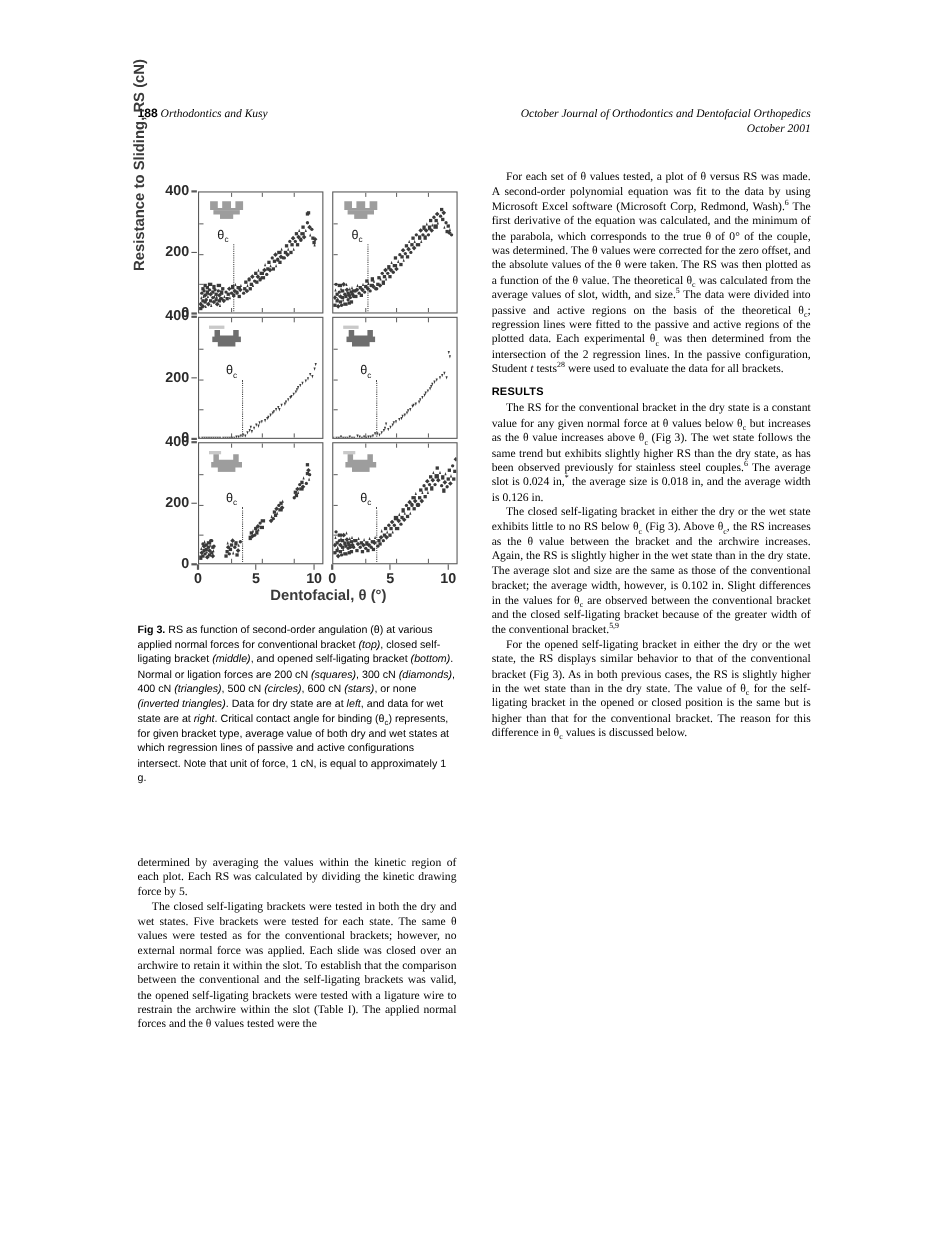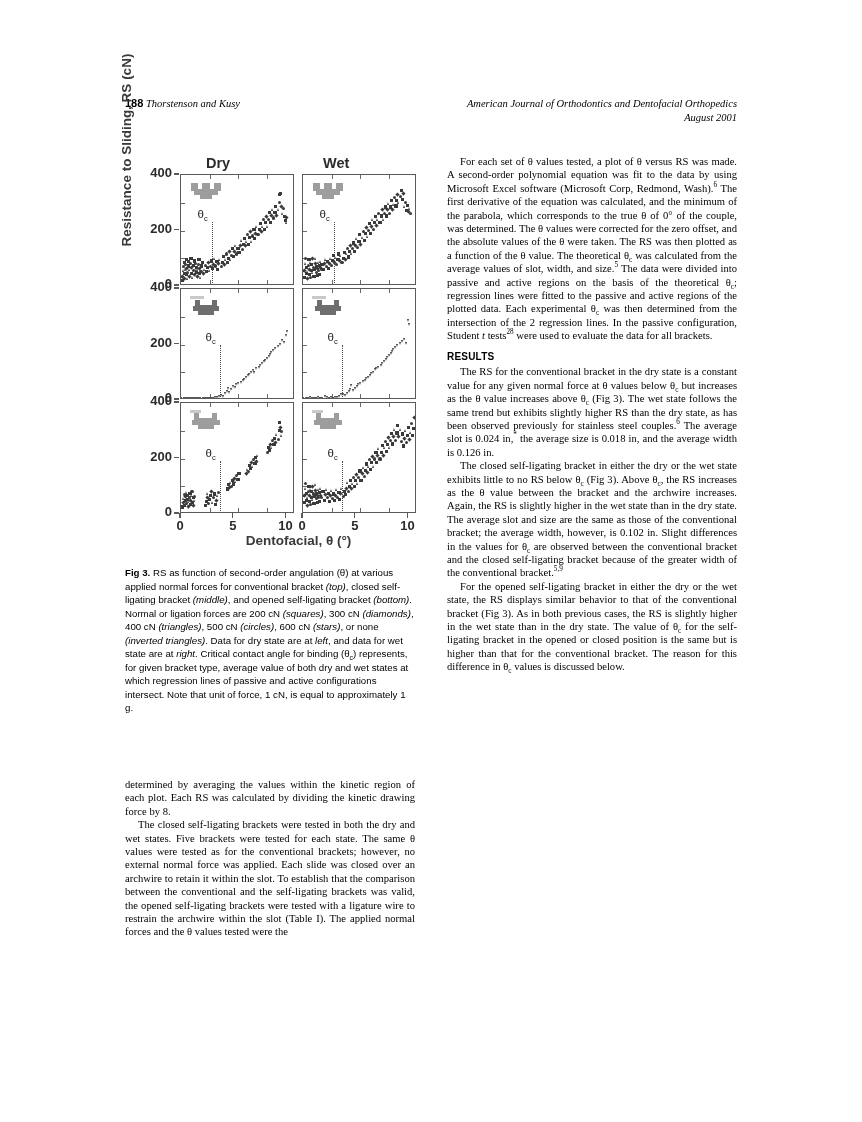--- a/index.html
+++ b/index.html
@@ -154,34 +154,30 @@
   .caption sub { font-size:7px; }
 </style>
 </head>
 <body>
 
 <div class="page">
 
   <div class="runhead">
     <div class="rh-left">
       <span class="pg">188</span>
-      <span class="nm">Thorstenson and Kusy</span>
+      <span class="nm">Orthodontics and Kusy</span>
     </div>
     <div class="rh-right">
-      <div>American Journal of Orthodontics and Dentofacial Orthopedics</div>
-      <div>August 2001</div>
+      <div>October Journal of Orthodontics and Dentofacial Orthopedics</div>
+      <div>October 2001</div>
     </div>
   </div>
 
   <div class="figure">
 
-    <div class="fig-title-row">
-      <span class="fig-title-dry">Dry</span>
-      <span class="fig-title-wet">Wet</span>
-    </div>
 
     <div class="ylab">Resistance to Sliding, RS (cN)</div>
     <div class="xlab">Dentofacial, θ (°)</div>
 
     <div class="grid" id="plot-grid">
         <div class="panel c0 r0">
           <div class="inner-tick" style="left: 28.5px; top: 0px; width: 1.2px; height: 4px;"></div>
           <div class="inner-tick" style="left: 28.5px; bottom: 0px; width: 1.2px; height: 4px;"></div>
           <div class="inner-tick" style="left: 57px; top: 0px; width: 1.2px; height: 4px;"></div>
           <div class="inner-tick" style="left: 57px; bottom: 0px; width: 1.2px; height: 4px;"></div>
@@ -878,21 +874,21 @@
         <div class="xtick-label" style="left: 174.778px; top: 344px;">5</div>
         <div class="xtick-mark" style="left: 174.078px; top: 339px;"></div>
         <div class="xtick-label" style="left: 227.556px; top: 344px;">10</div>
         <div class="xtick-mark" style="left: 226.856px; top: 339px;"></div>
       </div>
   </div>
 
   <div class="caption" id="caption"><b>Fig 3.</b><span> RS as function of second-order angulation (θ) at various applied normal forces for conventional bracket </span><i>(top)</i><span>, closed self-ligating bracket </span><i>(middle)</i><span>, and opened self-ligating bracket </span><i>(bottom)</i><span>. Normal or ligation forces are 200 cN </span><i>(squares)</i><span>, 300 cN </span><i>(diamonds)</i><span>, 400 cN </span><i>(triangles)</i><span>, 500 cN </span><i>(circles)</i><span>, 600 cN </span><i>(stars)</i><span>, or none </span><i>(inverted triangles)</i><span>. Data for dry state are at </span><i>left</i><span>, and data for wet state are at </span><i>right</i><span>. Critical contact angle for binding (θ</span><sub>c</sub><span>) represents, for given bracket type, average value of both dry and wet states at which regression lines of passive and active configurations intersect. Note that unit of force, 1 cN, is equal to approximately 1 g.</span></div>
 
   <div class="col-left" style="top:778px;">
-    <p class="body noind">determined by averaging the values within the kinetic region of each plot. Each RS was calculated by dividing the kinetic drawing force by 8.</p>
+    <p class="body noind">determined by averaging the values within the kinetic region of each plot. Each RS was calculated by dividing the kinetic drawing force by 5.</p>
     <p class="body">The closed self-ligating brackets were tested in both the dry and wet states. Five brackets were tested for each state. The same θ values were tested as for the conventional brackets; however, no external normal force was applied. Each slide was closed over an archwire to retain it within the slot. To establish that the comparison between the conventional and the self-ligating brackets was valid, the opened self-ligating brackets were tested with a ligature wire to restrain the archwire within the slot (Table I). The applied normal forces and the θ values tested were the</p>
   </div>
 
   <div class="col-right">
 
     <p class="body"><span>For each set of θ values tested, a plot of θ versus RS was made. A second-order polynomial equation was fit to the data by using Microsoft Excel software (Microsoft Corp, Redmond, Wash).</span><sup>6</sup><span> The first derivative of the equation was calculated, and the minimum of the parabola, which corresponds to the true θ of 0° of the couple, was determined. The θ values were corrected for the zero offset, and the absolute values of the θ were taken. The RS was then plotted as a function of the θ value. The theoretical θ</span><sub>c</sub><span> was calculated from the average values of slot, width, and size.</span><sup>5</sup><span> The data were divided into passive and active regions on the basis of the theoretical θ</span><sub>c</sub><span>; regression lines were fitted to the passive and active regions of the plotted data. Each experimental θ</span><sub>c</sub><span> was then determined from the intersection of the 2 regression lines. In the passive configuration, Student </span><i>t</i><span> tests</span><sup>28</sup><span> were used to evaluate the data for all brackets.</span></p>
 
     <div class="sec-head">RESULTS</div>
 
     <p class="body"><span>The RS for the conventional bracket in the dry state is a constant value for any given normal force at θ values below θ</span><sub>c</sub><span> but increases as the θ value increases above θ</span><sub>c</sub><span> (Fig 3). The wet state follows the same trend but exhibits slightly higher RS than the dry state, as has been observed previously for stainless steel couples.</span><sup>6</sup><span> The average slot is 0.024 in,</span><sup>*</sup><span> the average size is 0.018 in, and the average width is 0.126 in.</span></p>

